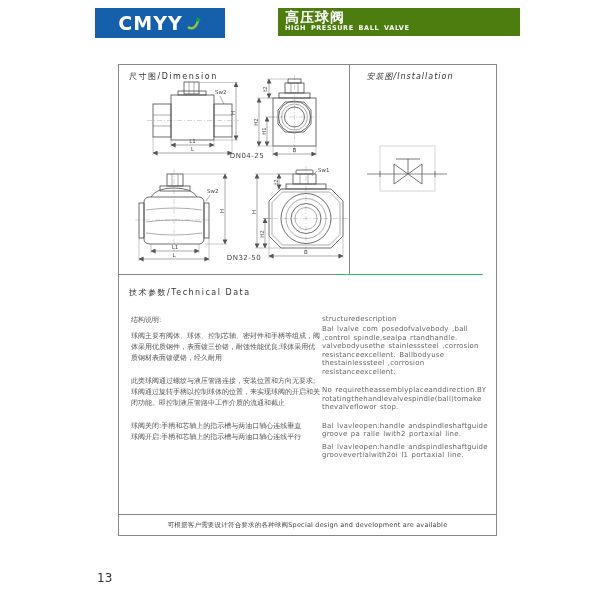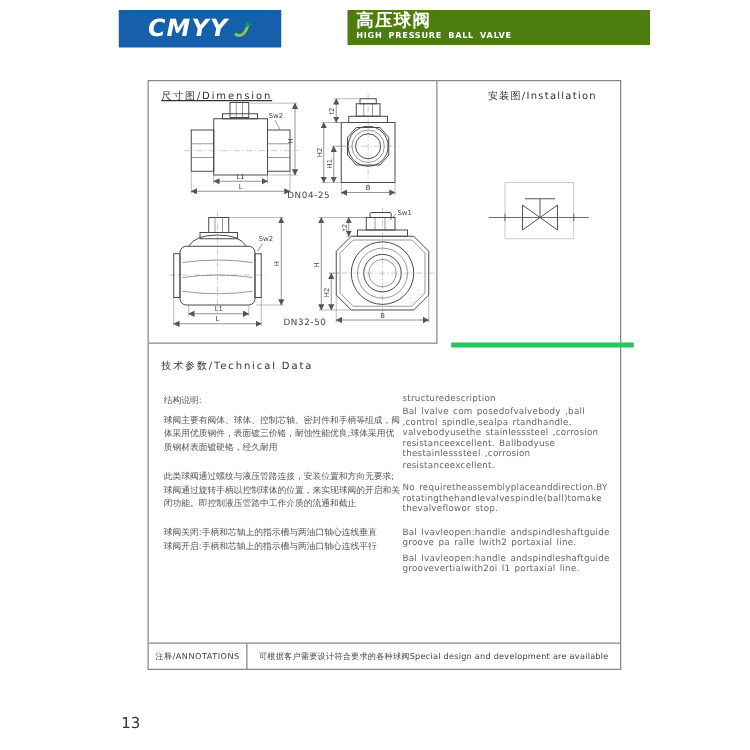--- a/index.html
+++ b/index.html
@@ -6,40 +6,40 @@
   body{
     width:600px;height:600px;position:relative;background:#ffffff;
     font-family:"DejaVu Sans", sans-serif;color:#444;overflow:hidden;
   }
   
   .logo-box{
     position:absolute;left:95px;top:8px;width:130px;height:30px;
     background:#1660ab;display:flex;align-items:center;justify-content:center;gap:3px;
   }
   .logo-text{
-    color:#fff;font-size:19px;font-weight:bold;font-style:italic;letter-spacing:1px;
+    color:#fff;font-size:19px;font-weight:bold;letter-spacing:1px;
   }
   .banner{
     position:absolute;left:278px;top:8px;width:242px;height:28px;
     background:#4d7c0f;color:#fff;padding:2px 0 0 7px;box-sizing:border-box;
   }
   .banner-zh{font-size:14px;font-weight:bold;line-height:15px;letter-spacing:1px;}
   .banner-en{font-size:6.5px;font-weight:bold;letter-spacing:.6px;word-spacing:2px;line-height:7px;}
   
   .main-frame{
     position:absolute;left:118px;top:64px;width:377px;height:470px;
     border:1px solid #888;background:#fff;
   }
   .cell-dim{position:absolute;left:0;top:0;width:230px;height:209px;
     border-right:1px solid #888;border-bottom:1px solid #888;}
-  .cell-inst{position:absolute;left:242px;top:0;width:146px;height:209px;border-bottom:4px solid #22c55e;}
+  .cell-inst{position:absolute;left:218px;top:0;width:146px;height:209px;border-bottom:1px solid #22c55e;font-style:italic;}
   .section-title{
     font-size:8px;color:#333;letter-spacing:1.5px;white-space:nowrap;
   }
-  .cell-dim .section-title{position:absolute;left:10px;top:6px;text-decoration:underline;}
+  .cell-dim .section-title{position:absolute;left:10px;top:6px;}
   .cell-inst .section-title{position:absolute;left:0;top:6px;width:100%;text-align:center;letter-spacing:1px;}
   .drawings{position:absolute;left:0;top:0;}
   .caption{
     position:absolute;font-size:7px;color:#444;text-align:center;letter-spacing:.5px;
   }
   .caption-top{left:100px;top:87px;width:56px;text-align:center;}
   .caption-bottom{left:101px;top:189px;width:48px;}
   .valve-symbol{position:absolute;left:25px;top:75px;}
   
   .out{fill:none;stroke:#4a4a4a;stroke-width:.8;}
@@ -266,18 +266,17 @@
 
   <div class="tech-col-en">
     <p class="en-h">structuredescription</p>
     <p class="en-p">Bal lvalve com posedofvalvebody ,ball ,control spindle,sealpa rtandhandle. valvebodyusethe stainlesssteel ,corrosion resistanceexcellent. Ballbodyuse thestainlesssteel ,corrosion resistanceexcellent.</p>
     <p class="en-p">No requiretheassemblyplaceanddirection.BY rotatingthehandlevalvespindle(ball)tomake thevalveflowor stop.</p>
     <p class="en-p tight">Bal lvavleopen:handle andspindleshaftguide groove pa ralle lwith2 portaxial line.</p>
     <p class="en-p">Bal lvavleopen:handle andspindleshaftguide groovevertialwith2oi l1 portaxial line.</p>
   </div>
 
   <div class="ann-row">
-    <div class="ann-label">注释/ANNOTATIONS</div>
     <div class="ann-text">可根据客户需要设计符合要求的各种球阀Special design and development are available</div>
   </div>
 </div>
 
 <div class="page-number">13</div>
 
 </body></html>

